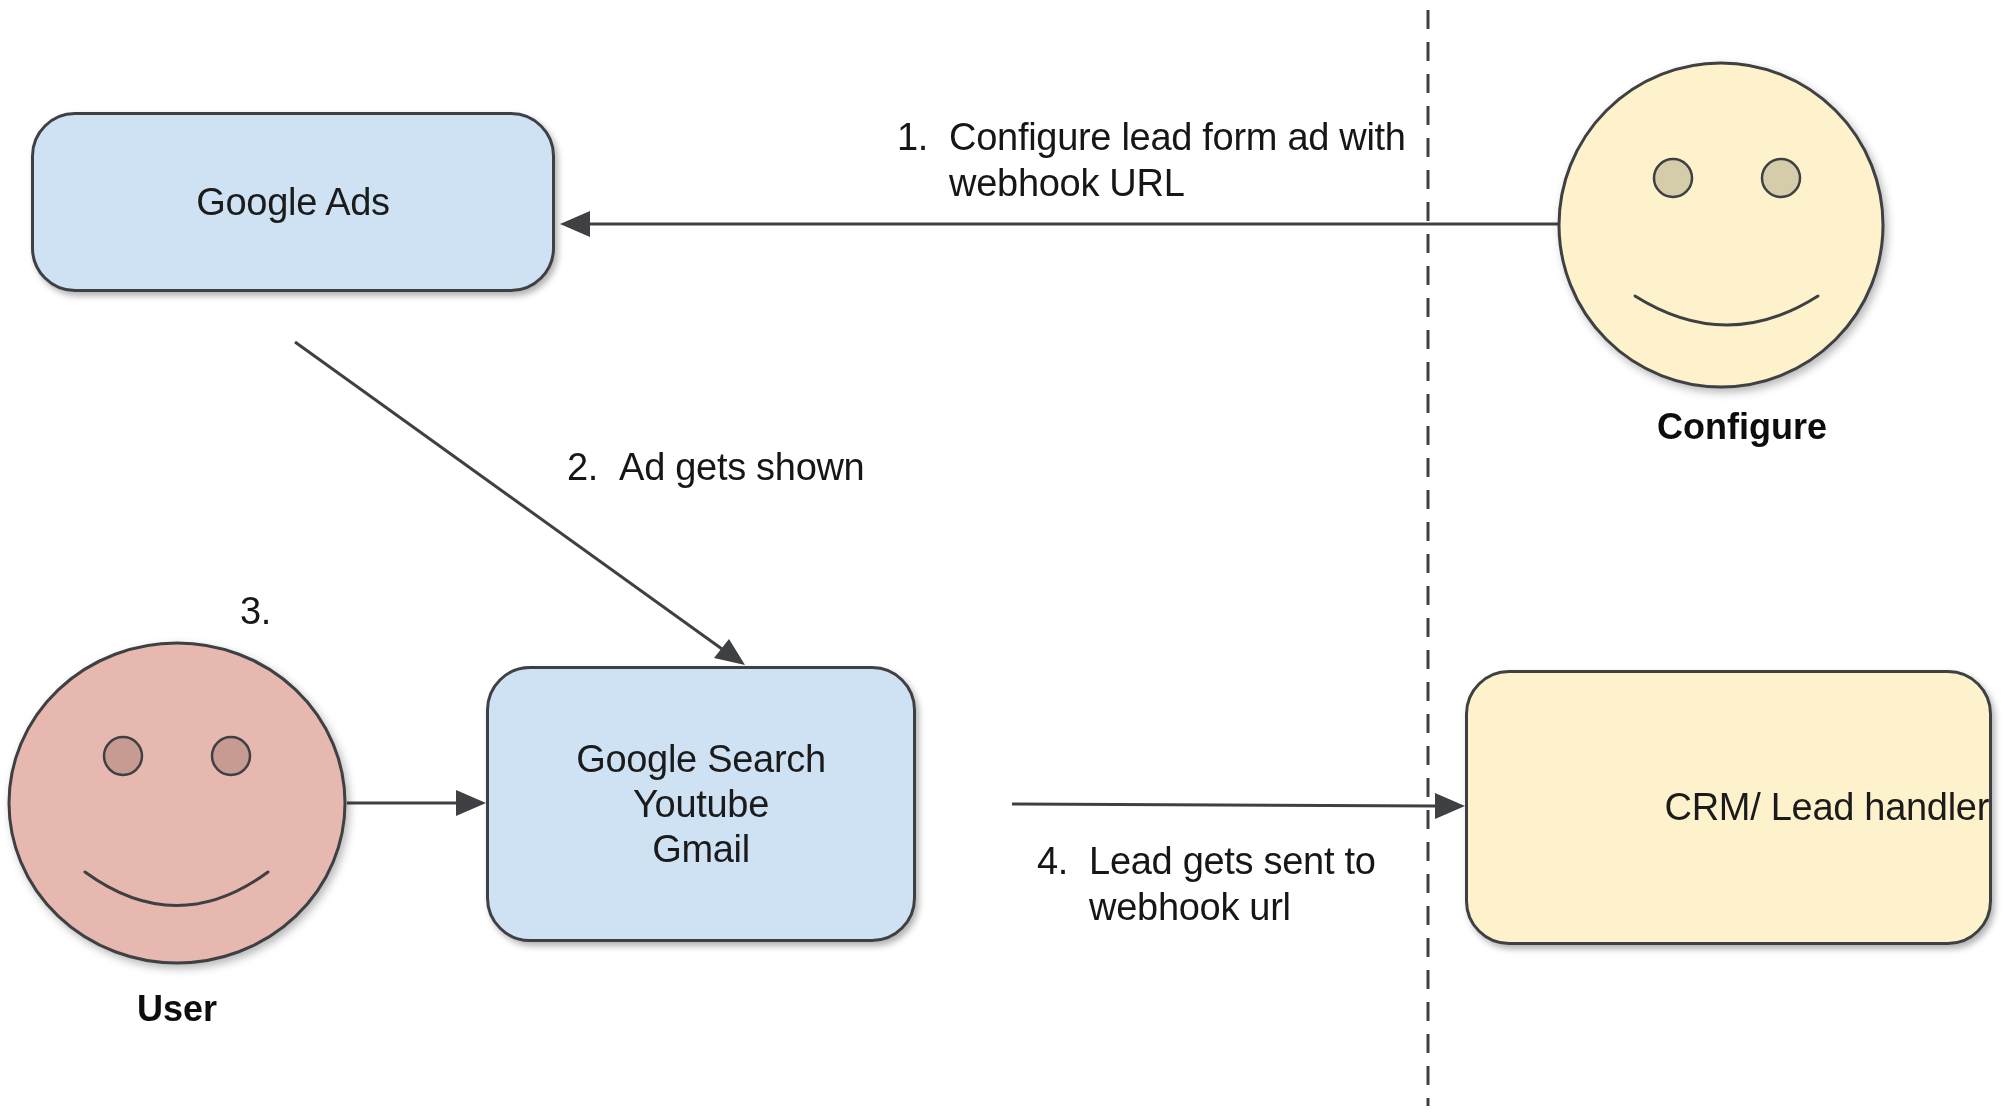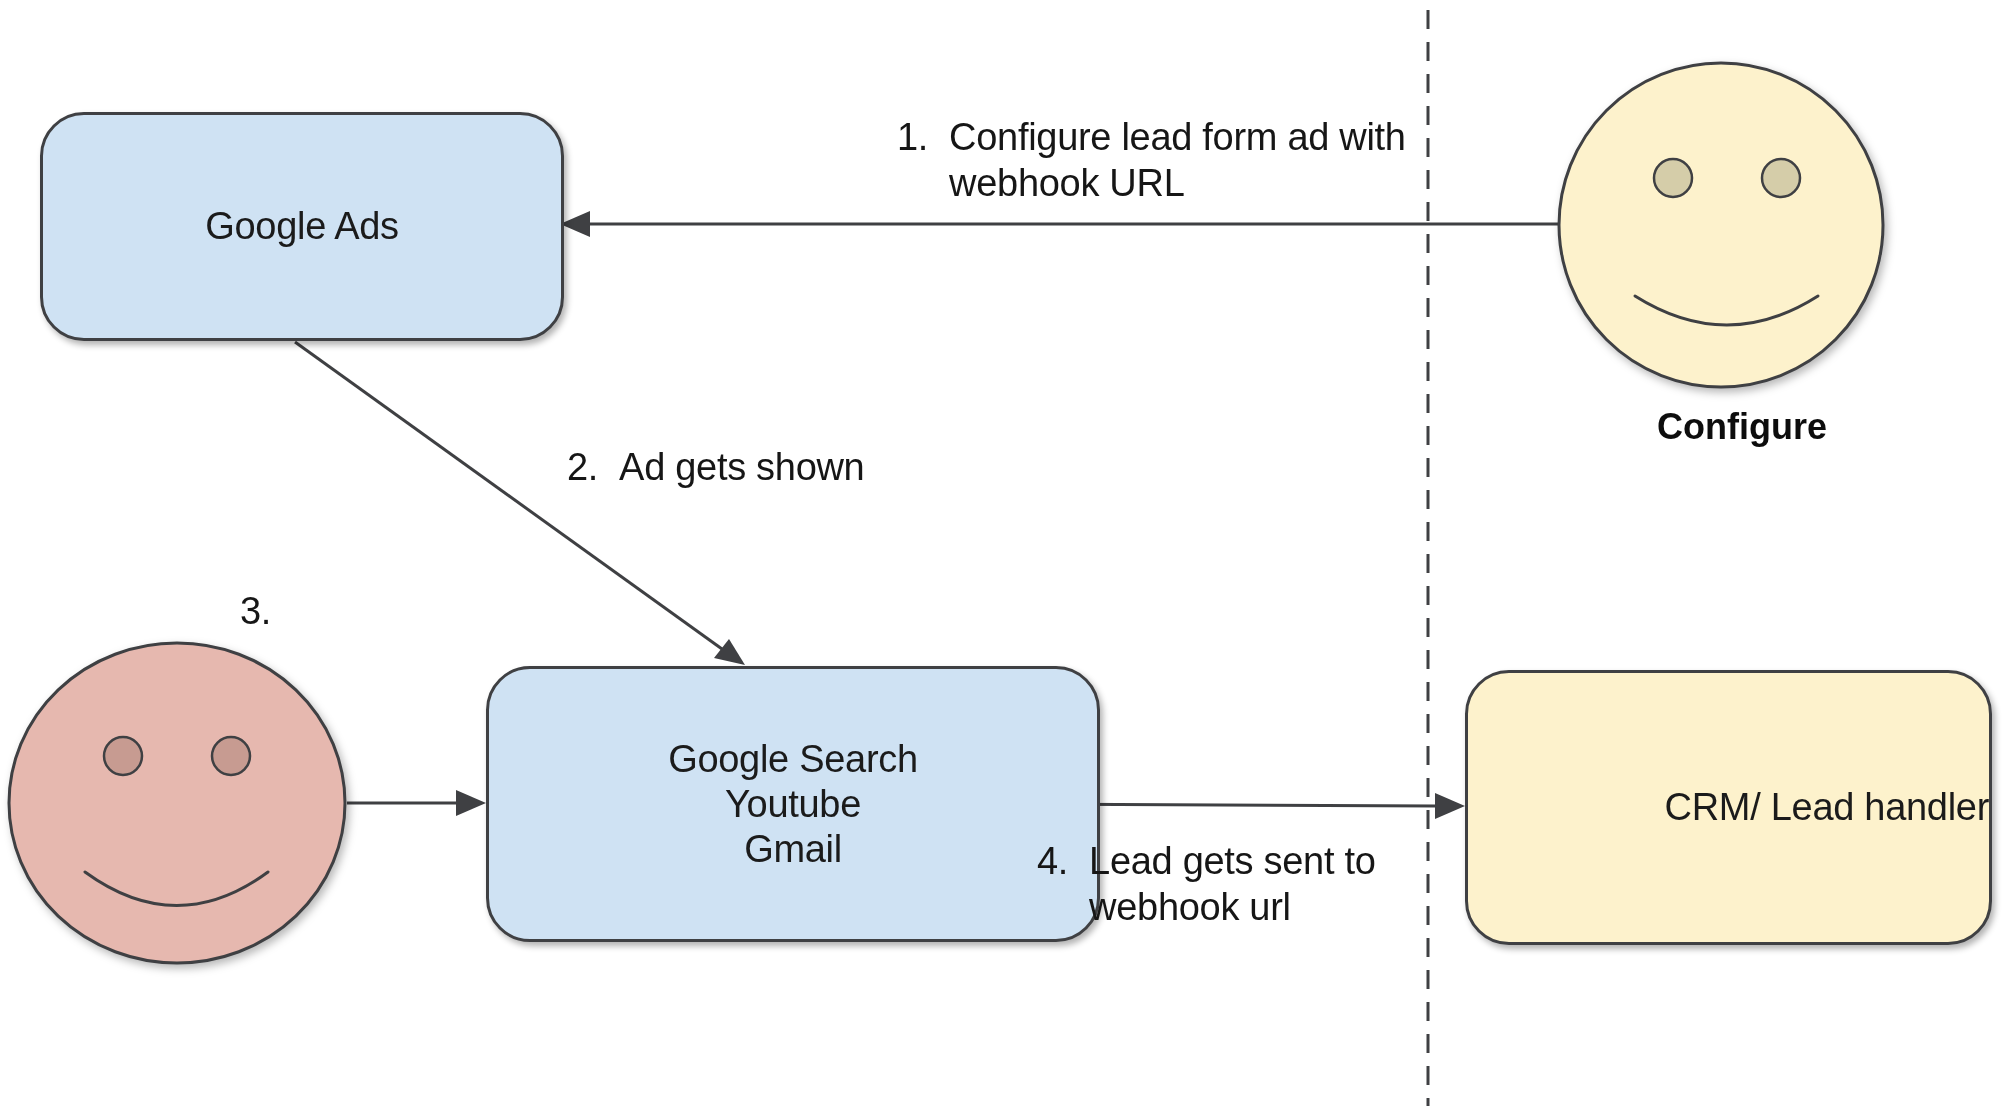--- a/index.html
+++ b/index.html
@@ -28,22 +28,22 @@
     flex-direction: column;
     align-items: center;
     justify-content: center;
     text-align: center;
     font-size: 38px;
     letter-spacing: -0.3px;
     color: #1b1b1b;
     z-index: 2;
   }
   .node .line { line-height: 45px; display: block; }
-  #node-google-ads   { left: 40px;   top: 112px; width: 524px; height: 229px; }
-  #node-platforms    { left: 486px;  top: 666px; width: 614px; height: 276px; }
+  #node-google-ads   { left: 31px;   top: 112px; width: 524px; height: 180px; }
+  #node-platforms    { left: 486px;  top: 666px; width: 430px; height: 276px; }
   #node-crm          { left: 1465px; top: 670px; width: 527px; height: 275px;
                        background: var(--node-yellow, #fdf2cc); align-items: flex-end; }
   .step {
     position: absolute;
     display: flex;
     font-size: 38px;
     line-height: 46px;
     letter-spacing: -0.3px;
     color: #161616;
     z-index: 3;
@@ -147,15 +147,16 @@
   </div>
 
   <div class="step" id="step-4">
     <span class="num">4.</span>
     <span class="lines">
       <span class="ln">Lead gets sent to</span>
       <span class="ln">webhook url</span>
     </span>
   </div>
 
+  <div class="actor-label" id="user-label">User</div>
   <div class="actor-label" id="advertiser-label">Configure</div>
 
 </div>
 
 </body></html>

